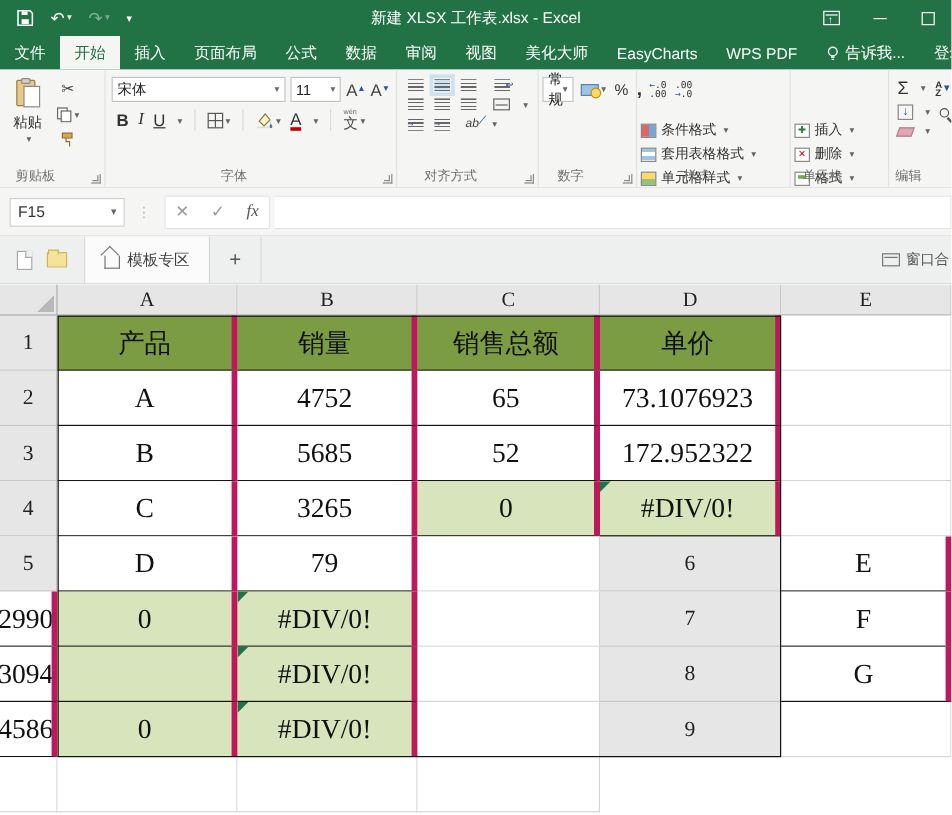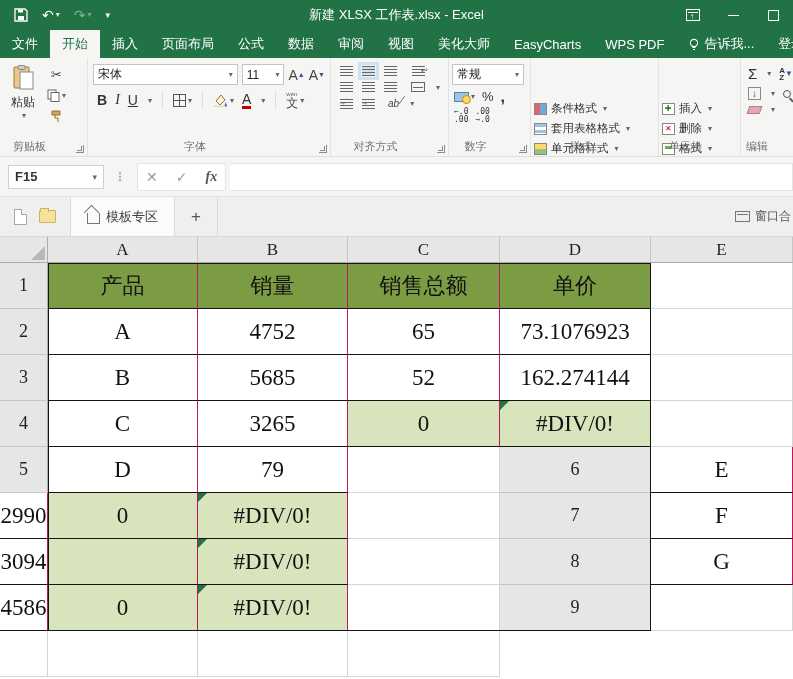--- a/index.html
+++ b/index.html
@@ -70,21 +70,21 @@
   .indent-ico::before { content:"→"; position:absolute; left:-2px; top:-1px; font-size:8px; color:#2b579a; }
   .merge-ico { width:14px; height:10px; border:1px solid #666; position:relative; }
   .merge-ico::before { content:""; position:absolute; top:4px; left:1px; right:1px; height:1px; background:#666; }
   .wrap-ico { width:13px; height:10px; background:repeating-linear-gradient(#666 0 1px,transparent 1px 3px); position:relative; }
   .wrap-ico::after { content:"↩"; position:absolute; right:-3px; top:0; font-size:8px; color:#2b579a; }
   .ab-ico { font-size:10px; font-style:italic; color:#444; position:relative; }
   .ab-ico::after { content:"⁄"; position:absolute; right:-4px; top:-3px; color:#2b579a; }
 
   
   .g-number { width:82px; }
-  .num-rows { display:flex; flex-direction:column; gap:4px; padding-top:3px; }
+  .num-rows { display:flex; flex-direction:row; gap:4px; padding-top:3px; }
   .num-row2 { display:flex; align-items:center; gap:7px; padding-left:2px; }
   .money-ico { width:15px; height:10px; background:#9dc3e6; border:1px solid #5b84a8; position:relative; }
   .money-ico::after { content:""; position:absolute; right:-3px; bottom:-3px; width:7px; height:7px; border-radius:50%; background:#ffd966; border:1px solid #bf9000; }
   .pct { font-size:13px; color:#333; }
   .comma { font-size:16px; font-weight:bold; color:#333; line-height:8px; }
   .dec-btn { font-size:8px; line-height:8px; color:#333; text-align:left; cursor:pointer; font-family:"DejaVu Sans Mono",monospace; }
   .dec-btn .b { color:#2b579a; }
 
   
   .g-styles { width:128px; } .g-cells { width:82px; }
@@ -104,21 +104,21 @@
   .edit-row { display:flex; align-items:center; gap:8px; }
   .sigma { font-size:15px; color:#333; }
   .az-ico { font-size:8px; line-height:7px; color:#333; font-weight:bold; }
   .az-ico .ar { color:#2b579a; }
   .fill-ico { width:13px; height:13px; border:1px solid #888; color:#2b579a; font-size:10px; display:flex; align-items:center; justify-content:center; }
   .mag-ico { width:8px; height:8px; border:1.5px solid #555; border-radius:50%; position:relative; }
   .mag-ico::after { content:""; position:absolute; right:-4px; bottom:-4px; width:5px; height:1.5px; background:#555; transform:rotate(45deg); }
   .eraser-ico { width:13px; height:8px; background:#e2a6b4; border:1px solid #b3808e; transform:skewX(-20deg); }
 
   
-  .formulabar { height:40px; background:#f5f5f4; display:flex; align-items:center; padding:0 0 0 8px; border-bottom:1px solid #e1e1e1;font-weight:bold; }
+  .formulabar { height:40px; background:#f5f5f4; display:flex; align-items:center; padding:0 0 0 8px; border-bottom:1px solid #e1e1e1; }
   .name-box { width:96px; height:24px; background:#fff; border:1px solid #d0d0d0; display:flex; align-items:center; padding:0 6px; font-size:13px; color:#333; }
   .name-box .caret { margin-left:auto; font-size:9px; }
   .fb-dots { color:#b5b5b5; font-size:12px; padding:0 10px; letter-spacing:1px; }
   .fb-btns { height:28px; background:#fff; border:1px solid #e4e4e4; border-radius:2px; display:flex; align-items:center; padding:0 8px; gap:18px; }
   .fb-btns .fbtn { color:#9b9b9b; font-size:14px; cursor:pointer; }
   .fb-btns .fx { font-family:"Liberation Serif",serif; font-style:italic; color:#555; font-size:14px; }
   .formula-input { flex:1; height:28px; background:#fff; border:1px solid #e4e4e4; border-left:none; margin-left:4px; }
 
   
   .dockbar { height:40px; background:#eef0f0; border-bottom:1px solid #d9d9d9; display:flex; align-items:stretch; position:relative; overflow:hidden; }
@@ -136,21 +136,21 @@
   .winmerge-ico::before { content:""; position:absolute; top:2px; left:1px; right:1px; height:1px; background:#777; }
 
   
   .sheet { position:relative; height:442px; background:#fff; overflow:hidden; }
   .grid { display:grid; grid-template-columns:48px 150px 150px 152px 151px 1fr; grid-template-rows:26px repeat(9,46px); }
   .corner { background:#e6e6e6; border-right:1px solid #ababab; border-bottom:1px solid #ababab; position:relative; cursor:pointer; }
   .corner::after { content:""; position:absolute; right:2px; bottom:2px; border-bottom:14px solid #b8b8b8; border-left:14px solid transparent; }
   .colhdr { background:#e6e6e6; border-right:1px solid #c6c6c6; border-bottom:1px solid #ababab; display:flex; align-items:center; justify-content:center; font-family:"Liberation Serif","DejaVu Serif",serif; font-size:17px; color:#222; cursor:pointer; }
   .rowhdr { background:#e6e6e6; border-right:1px solid #ababab; border-bottom:1px solid #c6c6c6; display:flex; align-items:center; justify-content:center; font-family:"Liberation Serif","DejaVu Serif",serif; font-size:18px; color:#222; cursor:pointer; }
   .cell { position:relative; background:#fff; border-right:1px solid #d4d4d4; border-bottom:1px solid #d4d4d4; display:flex; align-items:center; justify-content:center; font-family:"Liberation Serif","DejaVu Serif",serif; font-size:23px; color:#111; cursor:cell; white-space:nowrap; overflow:hidden; }
-  .cell.tbl { border-right:1px solid #be185d; border-bottom:1px solid #141414; }
+  .cell.tbl { border-right:5px solid #be185d; border-bottom:1px solid #141414; }
   .cell.s-hdr { background:#7c9c43; font-size:22px; }
   .cell.s-light { background:#d8e4bc; }
   .err-tri { position:absolute; top:0; left:0; width:0; height:0; border-top:9px solid #217346; border-right:9px solid transparent; }
   .region-outline { position:absolute; left:48px; top:26px; width:603px; height:368px; border:1px solid #141414; pointer-events:none; }
 </style>
 </head>
 <body>
 
 <div class="app">
 
@@ -472,21 +472,21 @@
         <div class="rowhdr">2</div>
         <div class="cell tbl">A</div>
         <div class="cell tbl">4752</div>
         <div class="cell tbl">65</div>
         <div class="cell tbl">73.1076923</div>
         <div class="cell"></div>
         <div class="rowhdr">3</div>
         <div class="cell tbl">B</div>
         <div class="cell tbl">5685</div>
         <div class="cell tbl">52</div>
-        <div class="cell tbl">162.274144</div>
+        <div class="cell tbl">172.952322</div>
         <div class="cell"></div>
         <div class="rowhdr">4</div>
         <div class="cell tbl">C</div>
         <div class="cell tbl">3265</div>
         <div class="cell tbl s-light">0</div>
         <div class="cell tbl s-light">#DIV/0!<span class="err-tri"></span></div>
         <div class="cell"></div>
         <div class="rowhdr">5</div>
         <div class="cell tbl">D</div>
         <div class="cell tbl">79</div>

